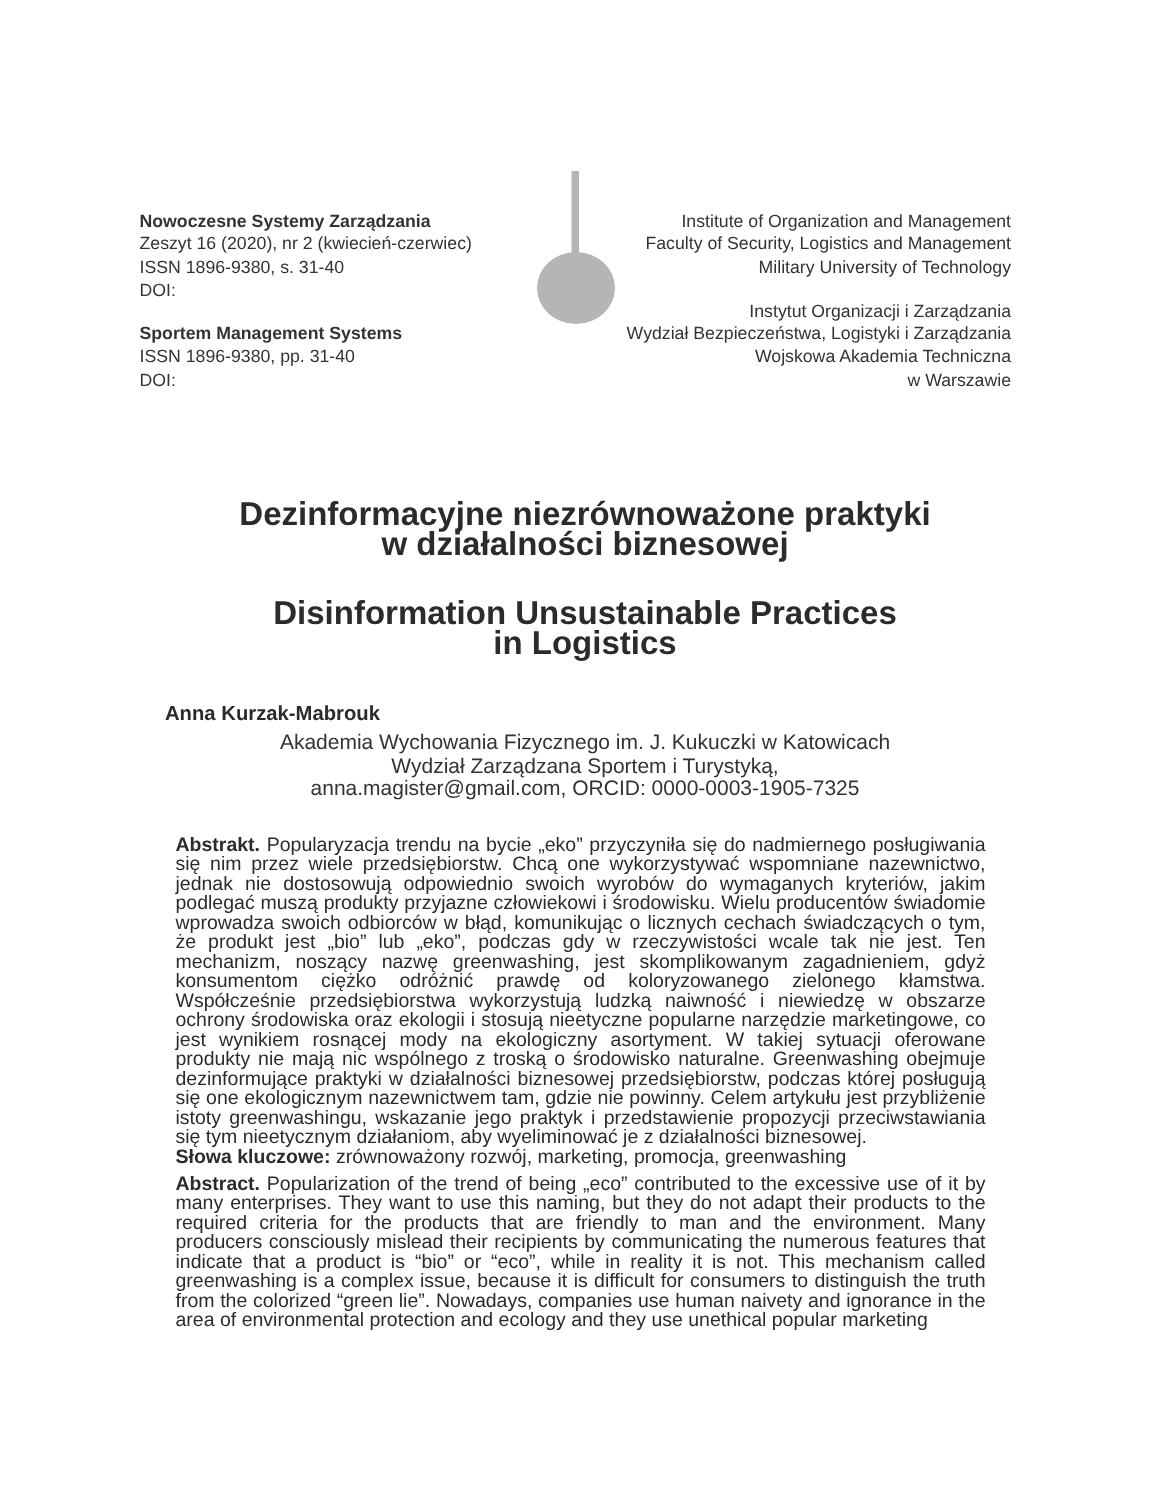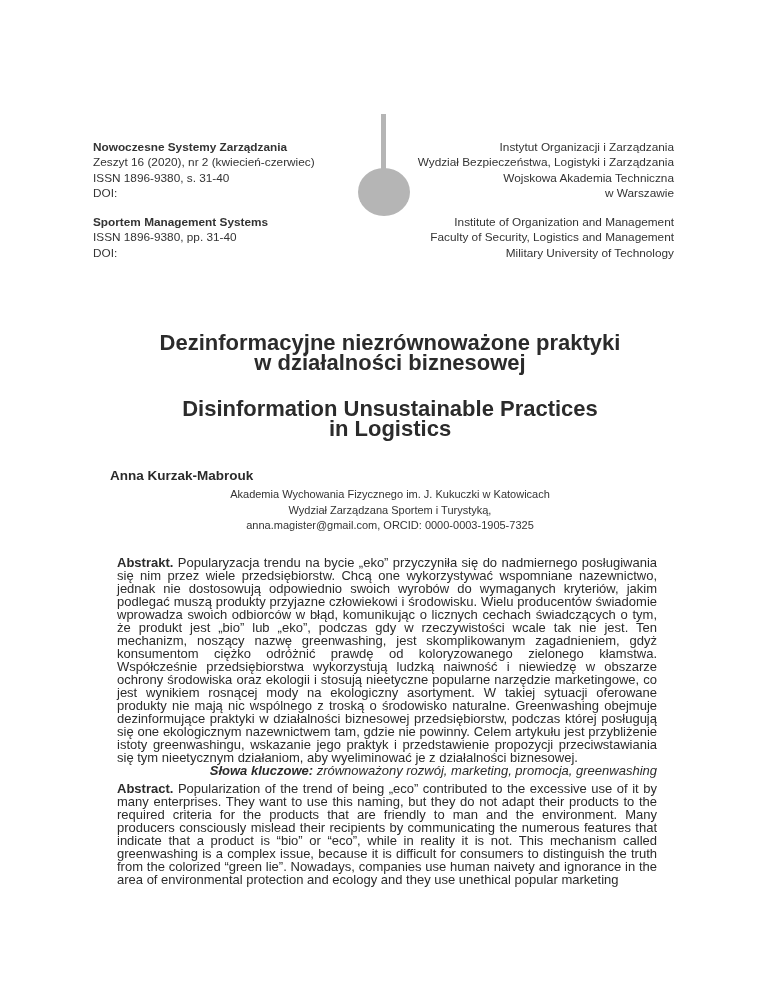--- a/index.html
+++ b/index.html
@@ -20,28 +20,28 @@
                background: #b5b5b5; border-radius: 50%; }
 
   .titles { position: absolute; left: 110px; width: 560px; text-align: center;
             font-weight: bold; font-size: 22px; line-height: 20px; color: #2b2b2b; }
   .title-pl { top: 333px; }
   .title-en { top: 399px; }
 
   .author { position: absolute; left: 110px; top: 468px; width: 560px; text-align: left;
             font-weight: bold; font-size: 13.5px; color: #2b2b2b; }
   .affil { position: absolute; left: 110px; top: 487px; width: 560px; text-align: center;
-           font-size: 11px; line-height: 15.5px; color: #333; }
+           font-size: 14px; line-height: 15.5px; color: #333; }
 
   .abstract { position: absolute; left: 117px; width: 540px; text-align: justify;
               font-size: 13px; line-height: 13px; color: #2b2b2b; }
   .abs-pl { top: 556px; }
   .abs-en { top: 782px; }
   .abstract .lbl { font-weight: bold; }
-  .kw { display: block; text-align: right; font-style: italic; }
+  .kw { display: block; text-align: left; }
 </style>
 </head>
 <body>
 
 <div class="page">
 
   <div class="hdr-left">
     <div class="blk">
       <div class="bold">Nowoczesne Systemy Zarządzania</div>
       <div>Zeszyt 16 (2020), nr 2 (kwiecień-czerwiec)</div>
@@ -53,29 +53,29 @@
       <div>ISSN 1896-9380, pp. 31-40</div>
       <div>DOI:</div>
     </div>
   </div>
 
   <div class="logo-stem"></div>
   <div class="logo-ball"></div>
 
   <div class="hdr-right">
     <div class="blk">
+      <div>Institute of Organization and Management</div>
+      <div>Faculty of Security, Logistics and Management</div>
+      <div>Military University of Technology</div>
+    </div>
+    <div class="blk">
       <div>Instytut Organizacji i Zarządzania</div>
       <div>Wydział Bezpieczeństwa, Logistyki i Zarządzania</div>
       <div>Wojskowa Akademia Techniczna</div>
       <div>w Warszawie</div>
-    </div>
-    <div class="blk">
-      <div>Institute of Organization and Management</div>
-      <div>Faculty of Security, Logistics and Management</div>
-      <div>Military University of Technology</div>
     </div>
   </div>
 
   <div class="titles title-pl">
     <div>Dezinformacyjne niezrównoważone praktyki</div>
     <div>w działalności biznesowej</div>
   </div>
   <div class="titles title-en">
     <div>Disinformation Unsustainable Practices</div>
     <div>in Logistics</div>

